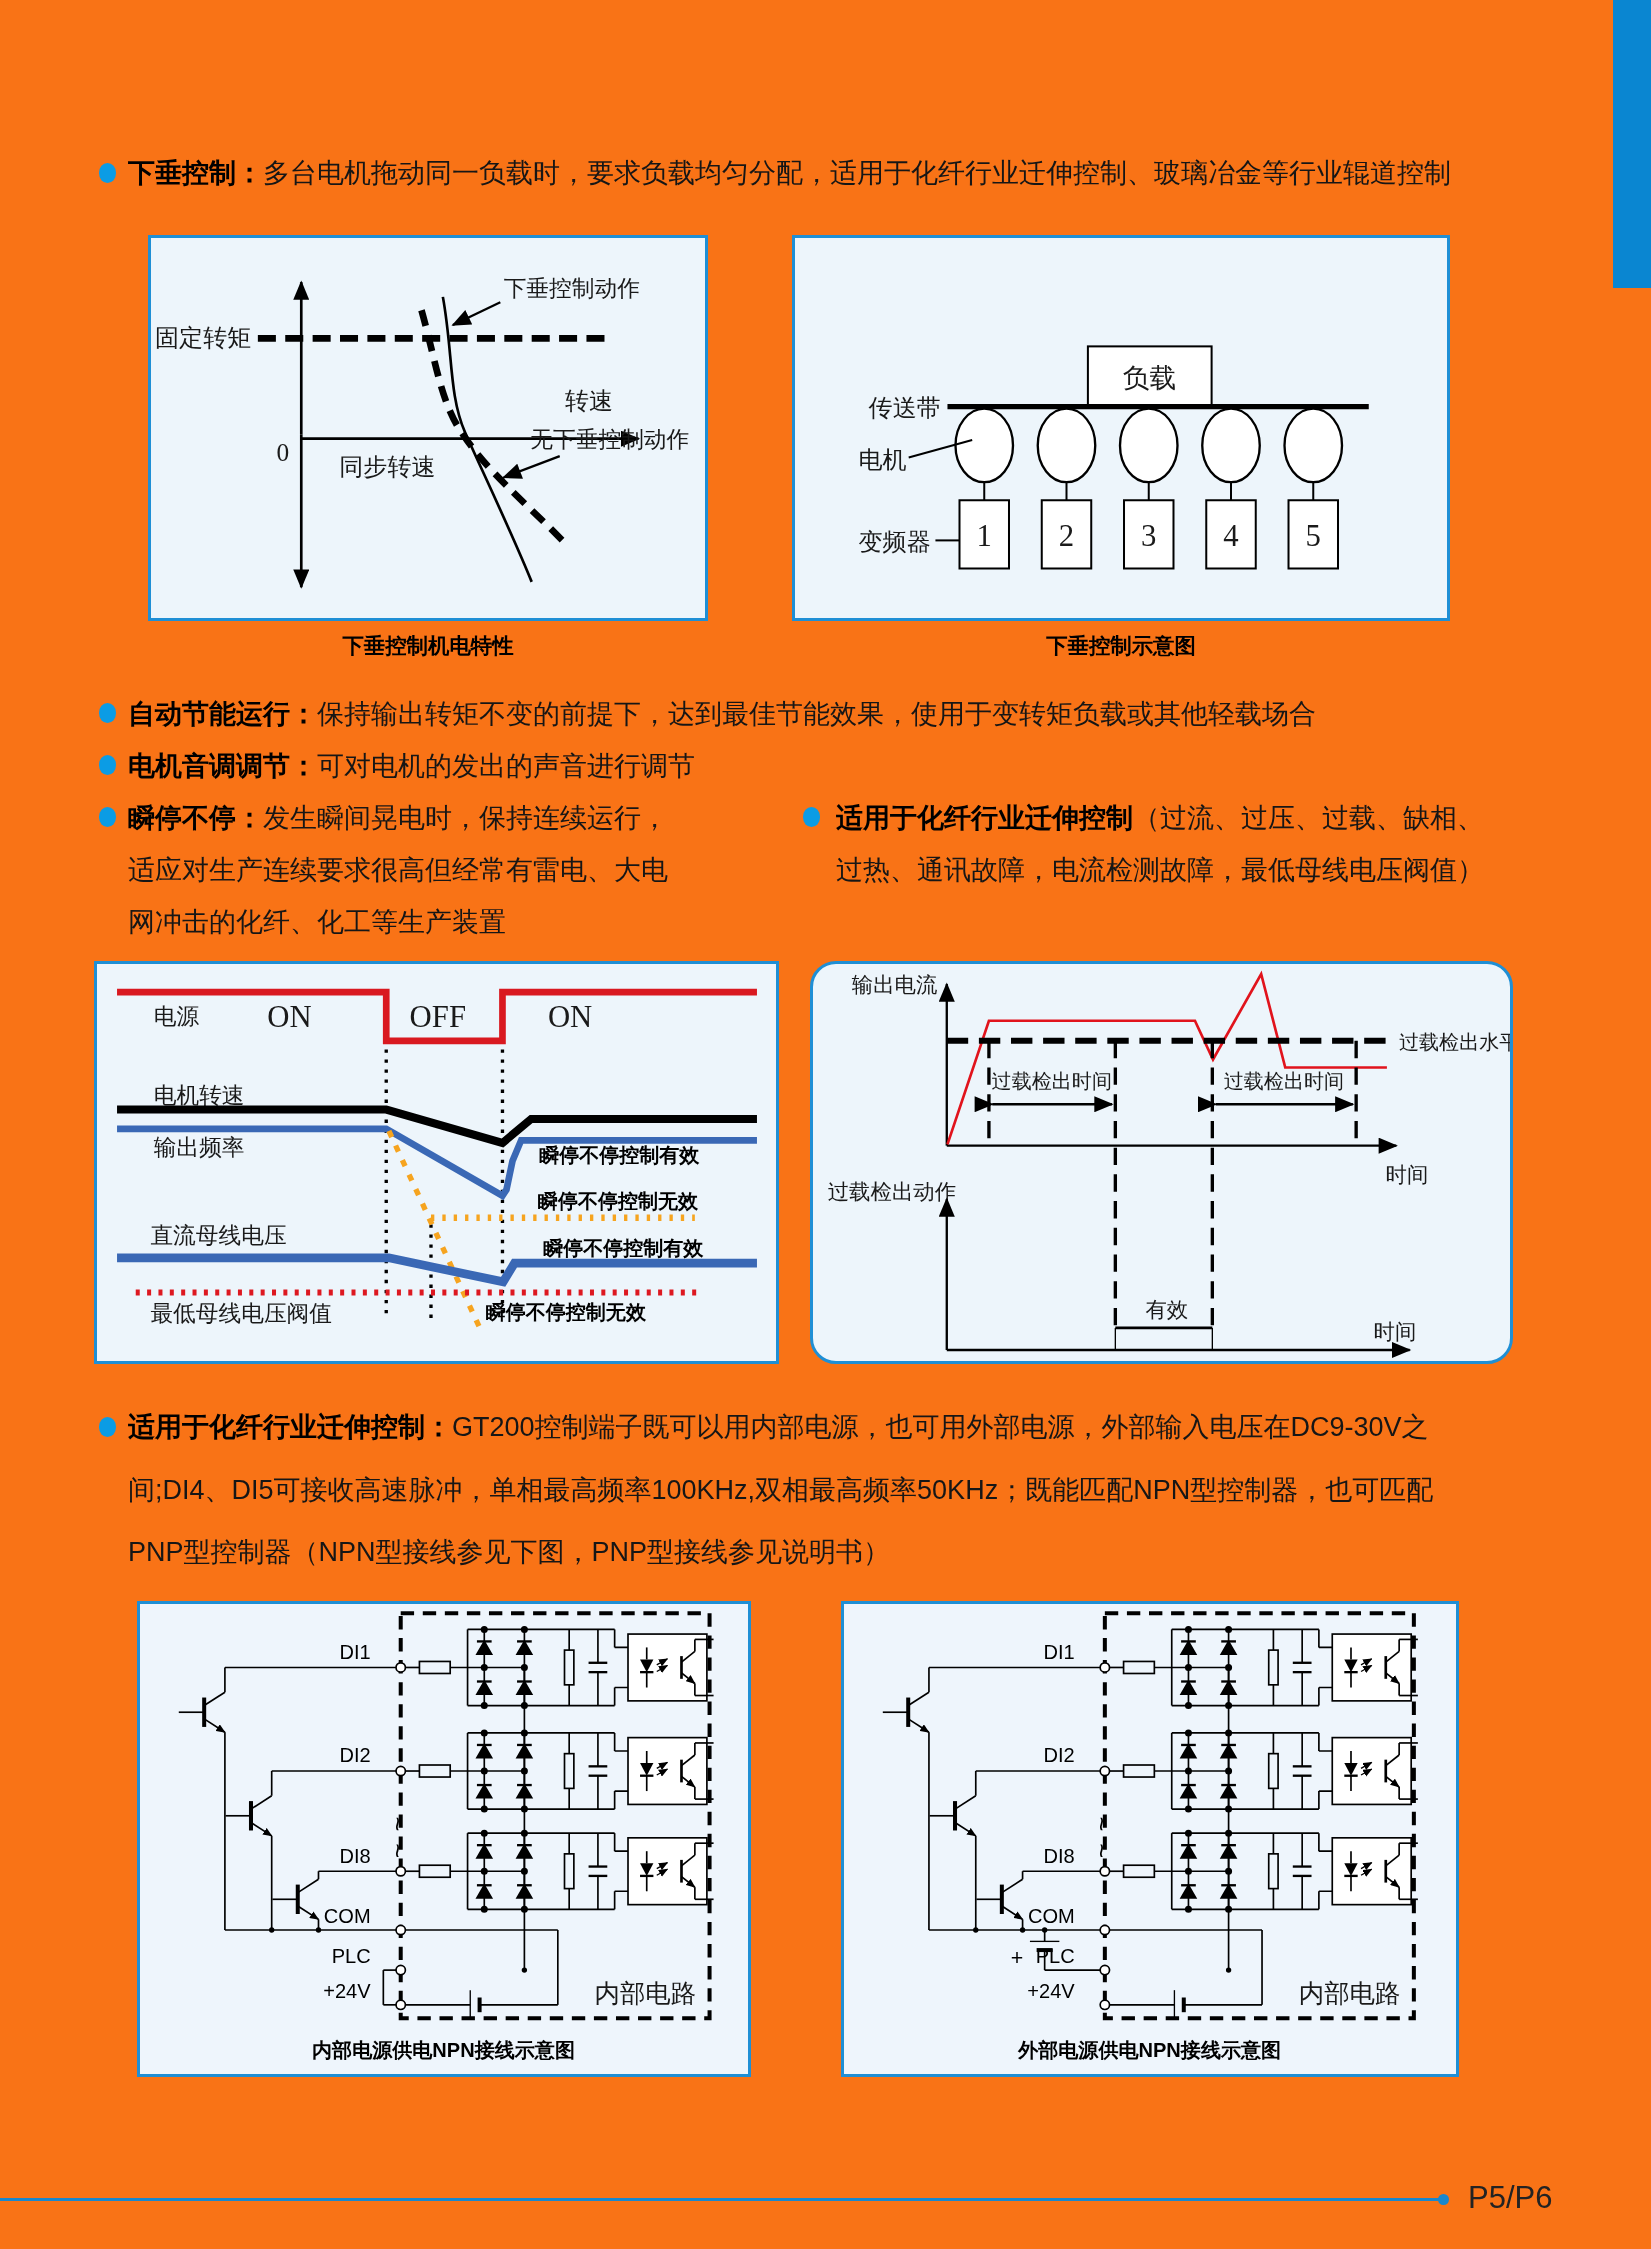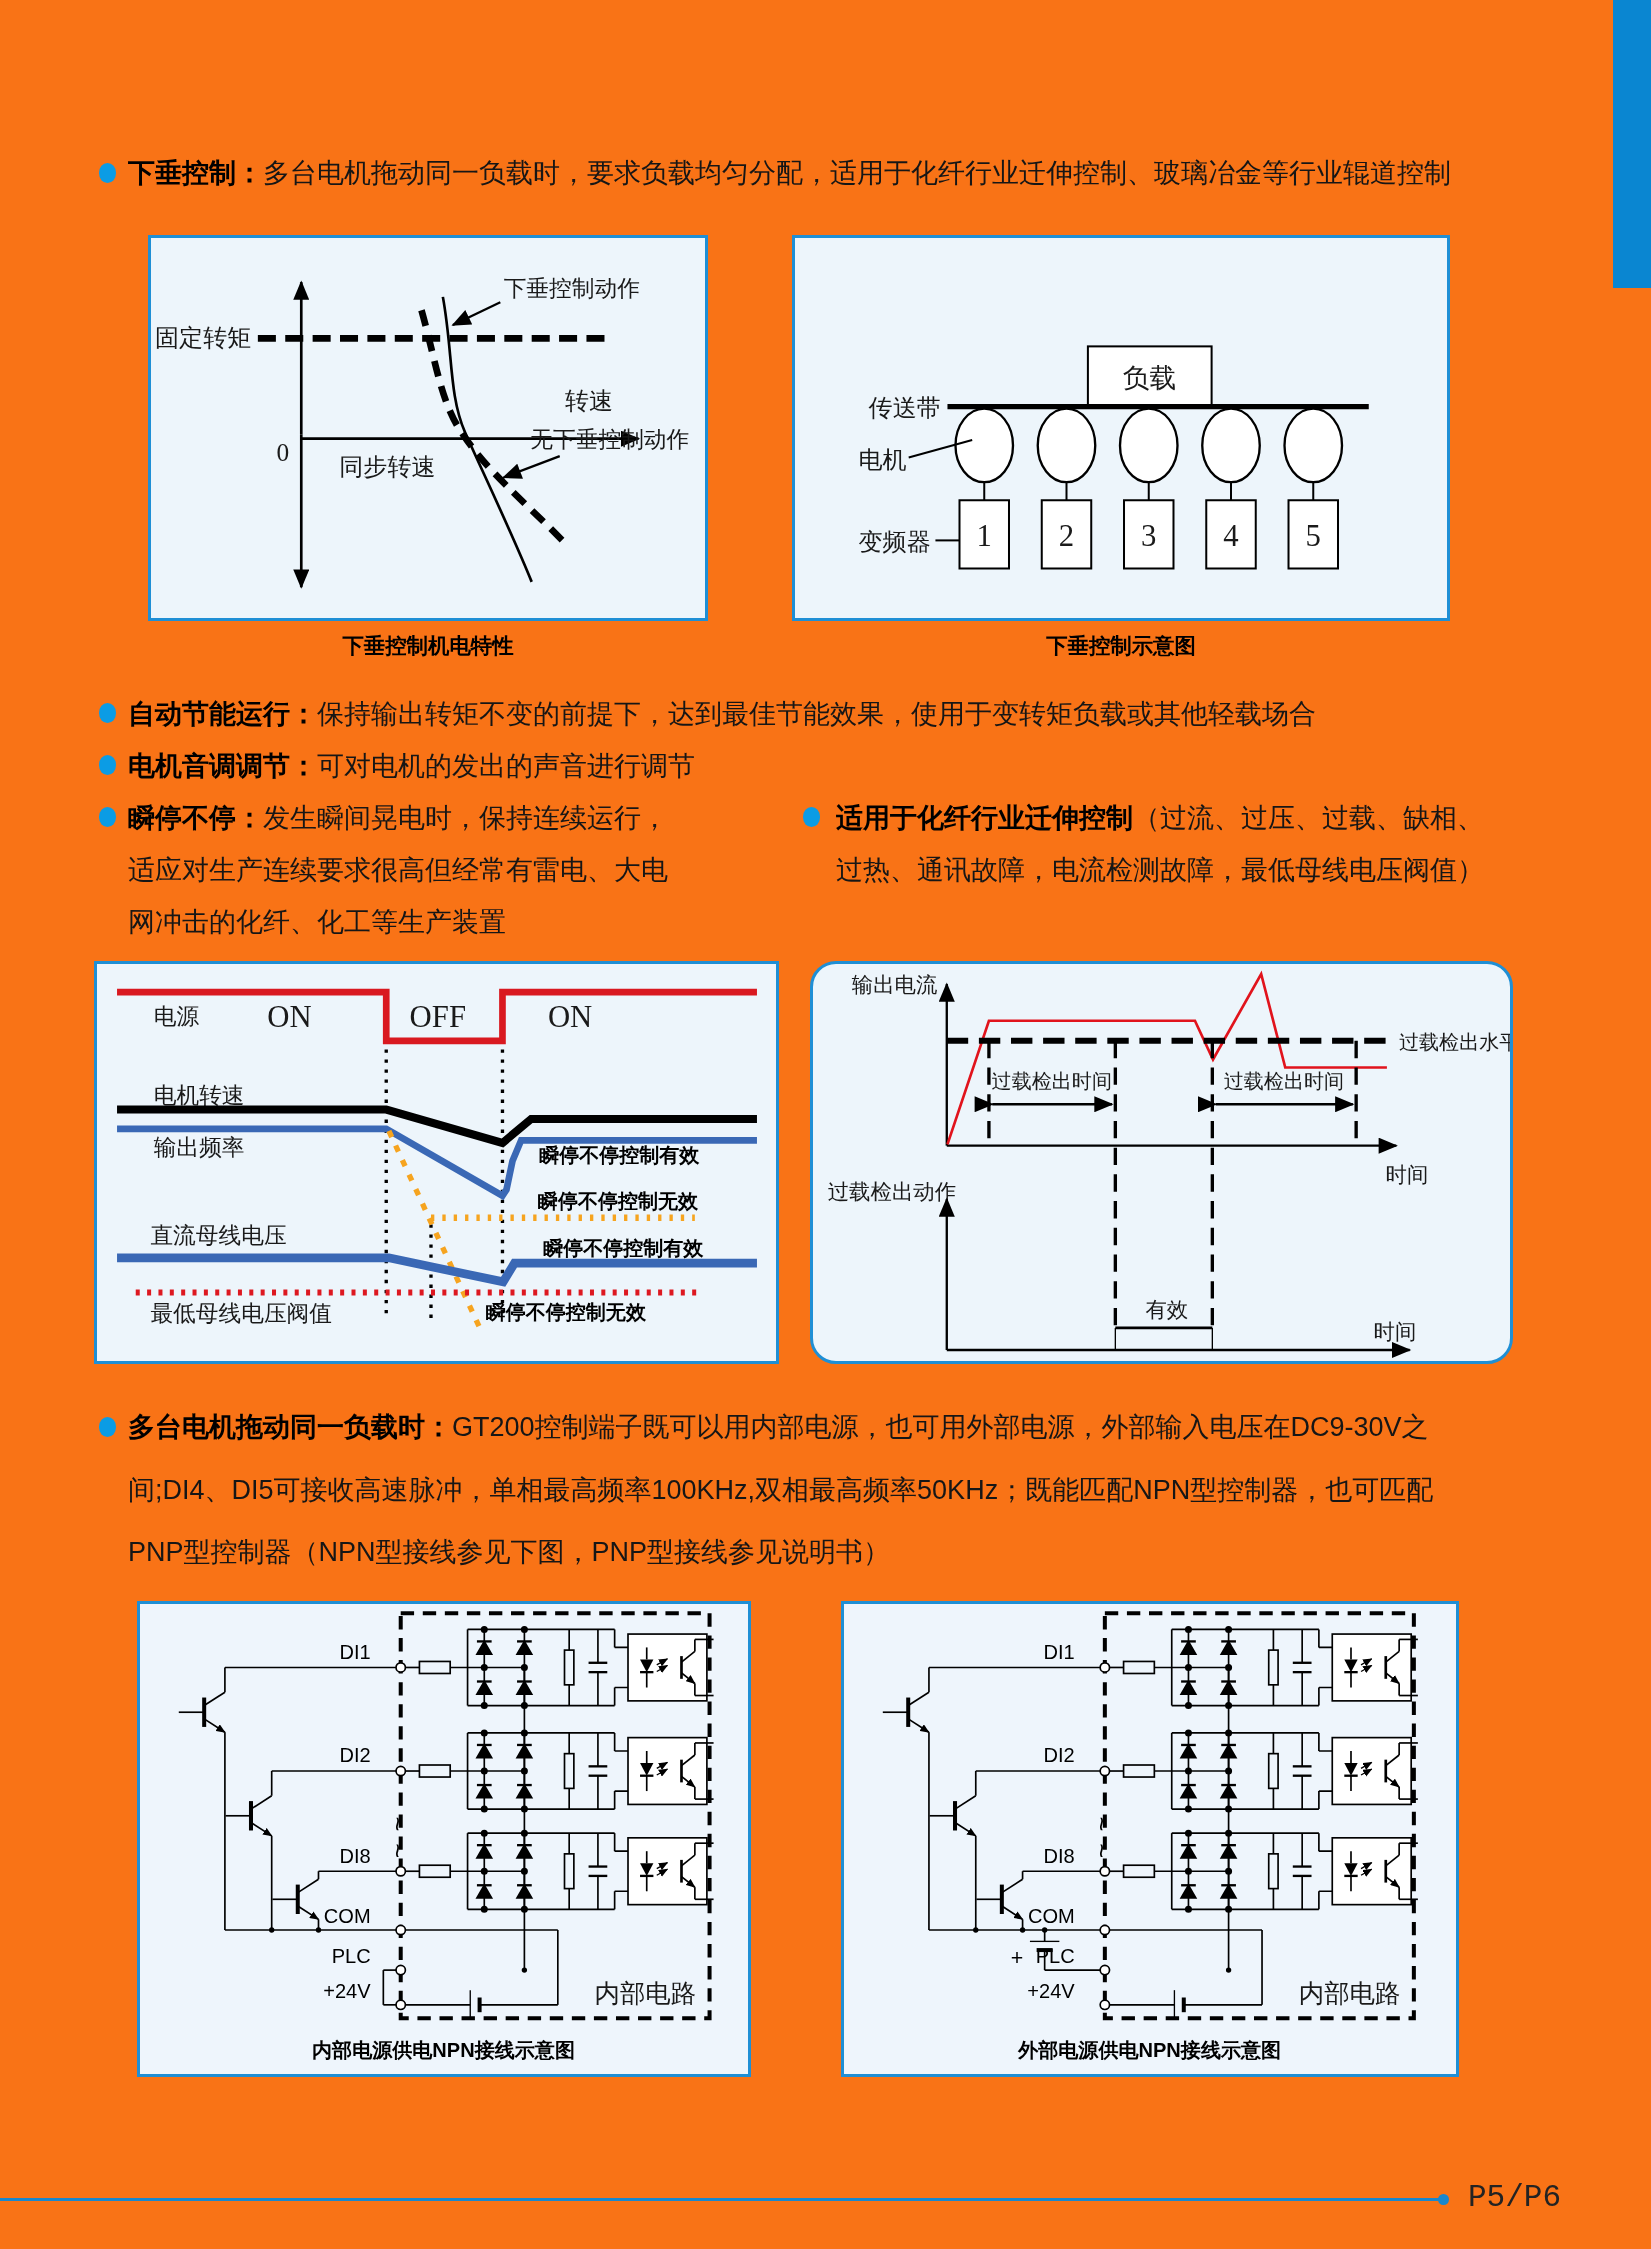--- a/index.html
+++ b/index.html
@@ -11,21 +11,21 @@
   .txt b{font-weight:bold;color:#000;}
   .dbox{position:absolute;background:#edf5fb;border:3.3px solid #1f8fd5;box-sizing:border-box;}
   .wbox{position:absolute;background:#eef5fc;border:3.3px solid #1f8fd5;box-sizing:border-box;}
   .cap{position:absolute;font-size:21.4px;font-weight:bold;color:#000;text-align:center;}
   svg{display:block;}
   svg text{font-family:"Liberation Serif","DejaVu Serif",serif;fill:#1a1a1a;}
   svg text.sansb{font-family:"Liberation Sans","DejaVu Sans",sans-serif;font-weight:bold;fill:#000;}
   svg text.sans{font-family:"Liberation Sans","DejaVu Sans",sans-serif;fill:#000;}
   .footer-line{position:absolute;left:0;top:2198px;width:1442px;height:3.3px;background:#1a87cc;}
   .footer-dot{position:absolute;left:1438px;top:2194px;width:10.7px;height:10.7px;border-radius:50%;background:#1a87cc;}
-  .footer-page{position:absolute;left:1468px;top:2180px;font-size:31px;color:#232323;font-family:Liberation Mono, monospace;}
+  .footer-page{position:absolute;left:1468px;top:2180px;font-size:31px;color:#232323;}
 </style>
 </head>
 <body>
 
 <div class="page">
 
   <div class="sidebar"></div>
 
   <div class="bullet" style="left:99px;top:163px;"></div>
   <div class="txt" style="left:128px;top:156px;">
@@ -174,21 +174,21 @@
       <line x1="452" y1="545" x2="597" y2="545" stroke="#000" stroke-width="4"></line>
       <line x1="452" y1="545" x2="452" y2="578" stroke="#000" stroke-width="2"></line>
       <line x1="597" y1="545" x2="597" y2="578" stroke="#000" stroke-width="2"></line>
       <text x="497" y="528" font-size="32">有效</text>
       <text x="838" y="562" font-size="32">时间</text>
     </svg>
   </div>
 
   <div class="bullet" style="left:99px;top:1417px;"></div>
   <div class="txt" style="left:128px;top:1410px;">
-    <b>多台电机拖动同一负载时：</b><span>GT200控制端子既可以用内部电源，也可用外部电源，外部输入电压在DC9-30V之</span>
+    <b>适用于化纤行业迁伸控制：</b><span>GT200控制端子既可以用内部电源，也可用外部电源，外部输入电压在DC9-30V之</span>
   </div>
   <div class="txt" style="left:128px;top:1473px;">间;DI4、DI5可接收高速脉冲，单相最高频率100KHz,双相最高频率50KHz；既能匹配NPN型控制器，也可匹配</div>
   <div class="txt" style="left:128px;top:1535px;">PNP型控制器（NPN型接线参见下图，PNP型接线参见说明书）</div>
 
   <svg width="0" height="0" style="position:absolute">
     <defs>
       <g id="diode-up">
         <polygon points="-11,10 11,10 0,-9" fill="#000"></polygon>
         <line x1="-11" y1="-9" x2="11" y2="-9" stroke="#000" stroke-width="3.5"></line>
       </g>

